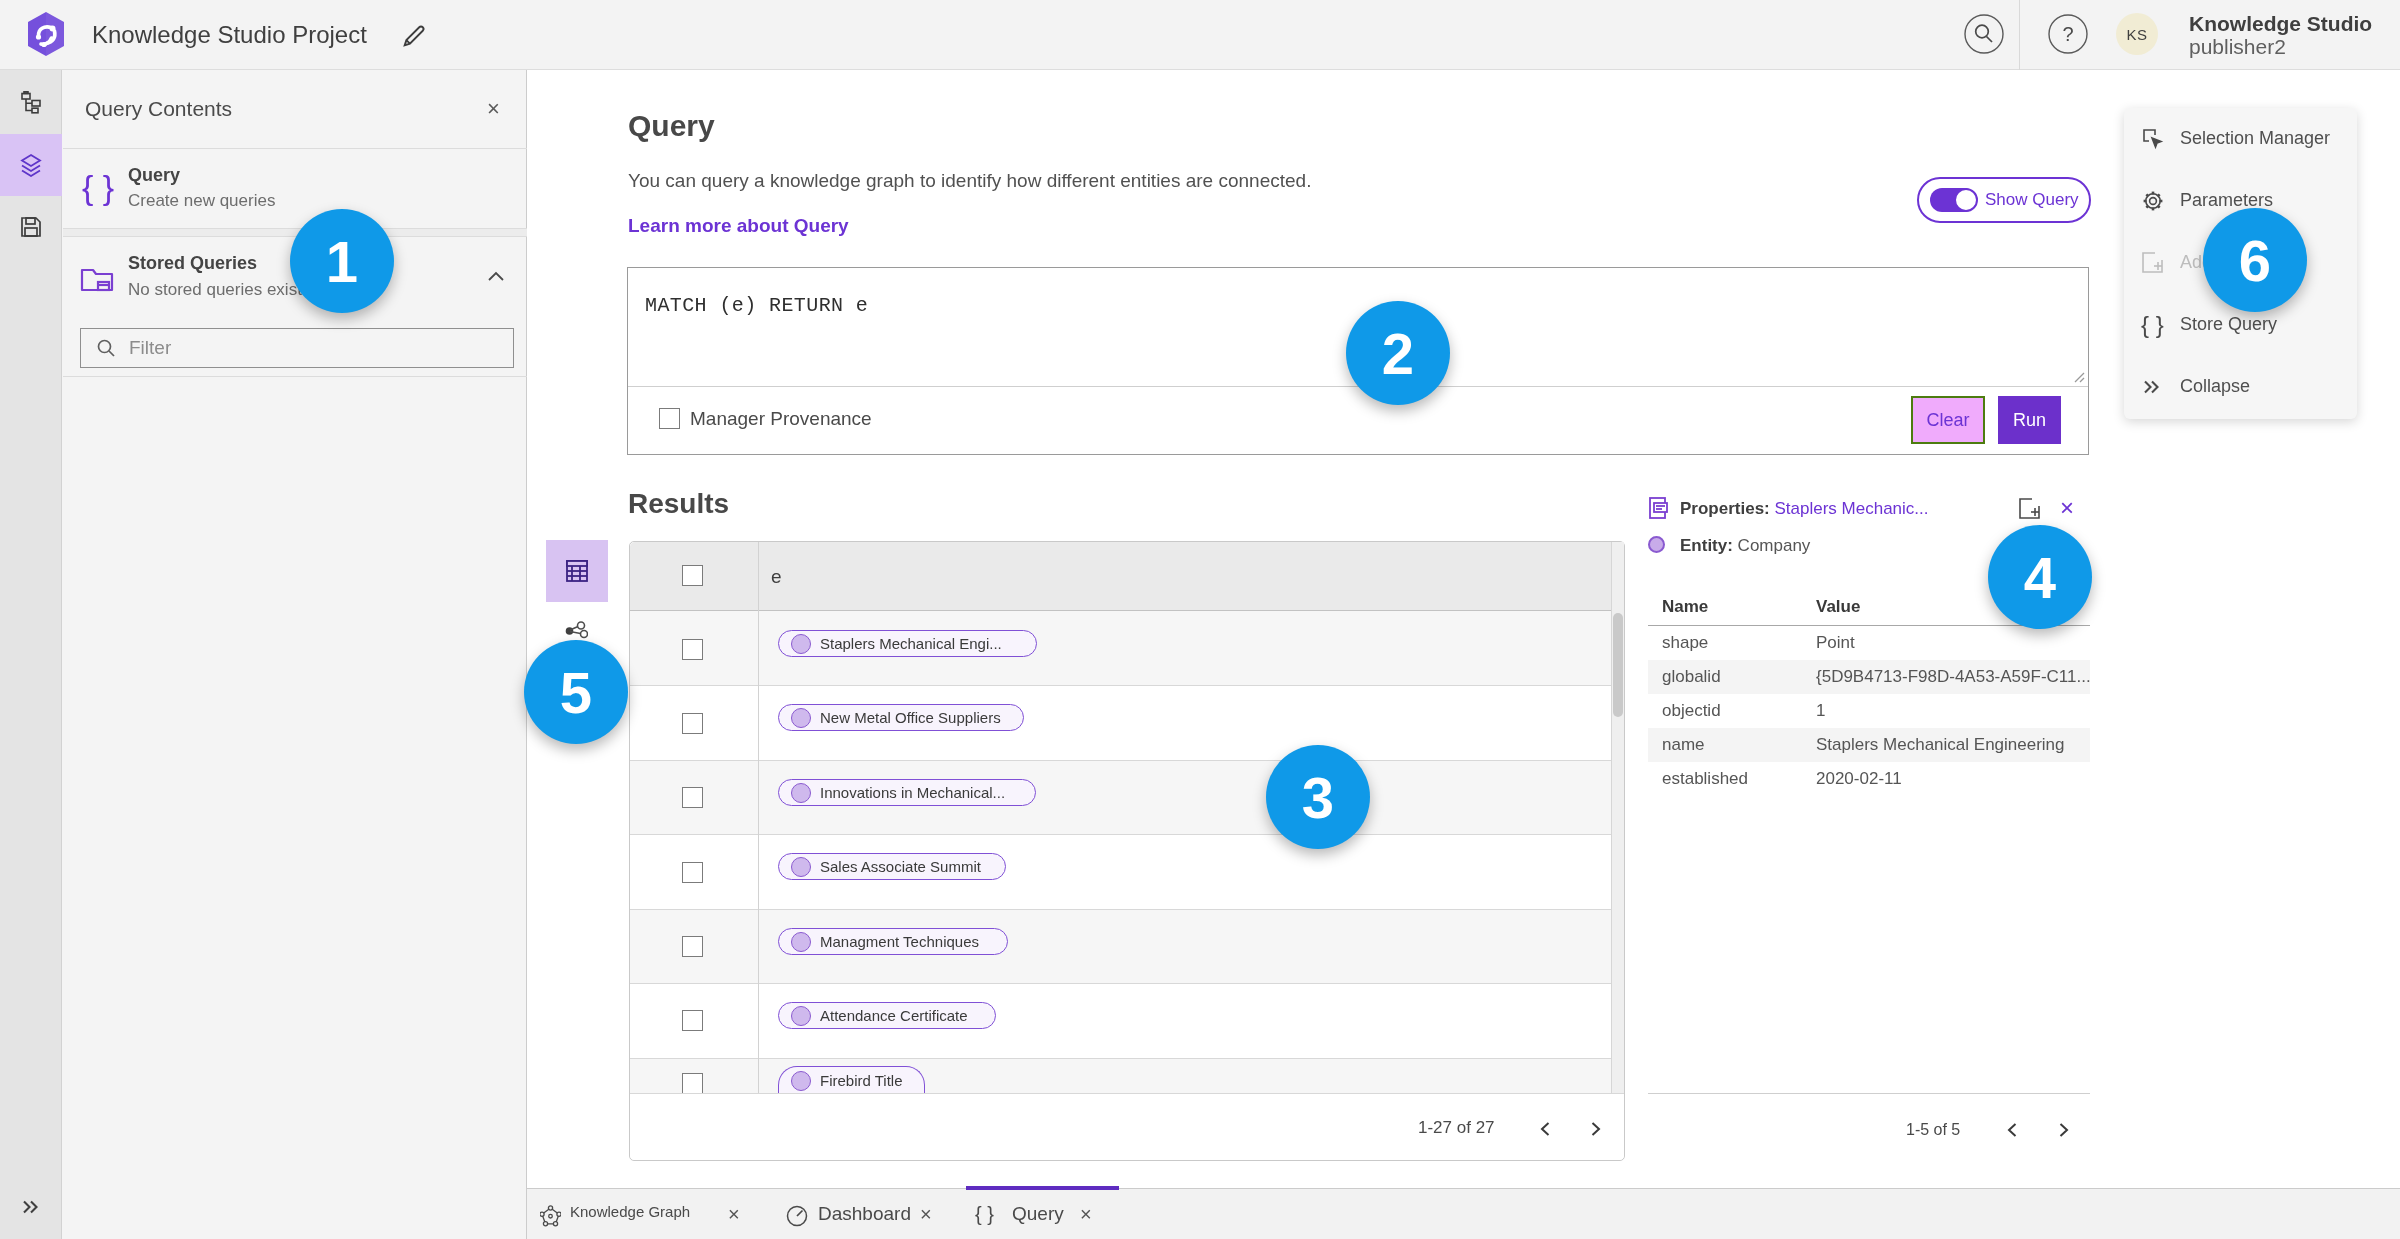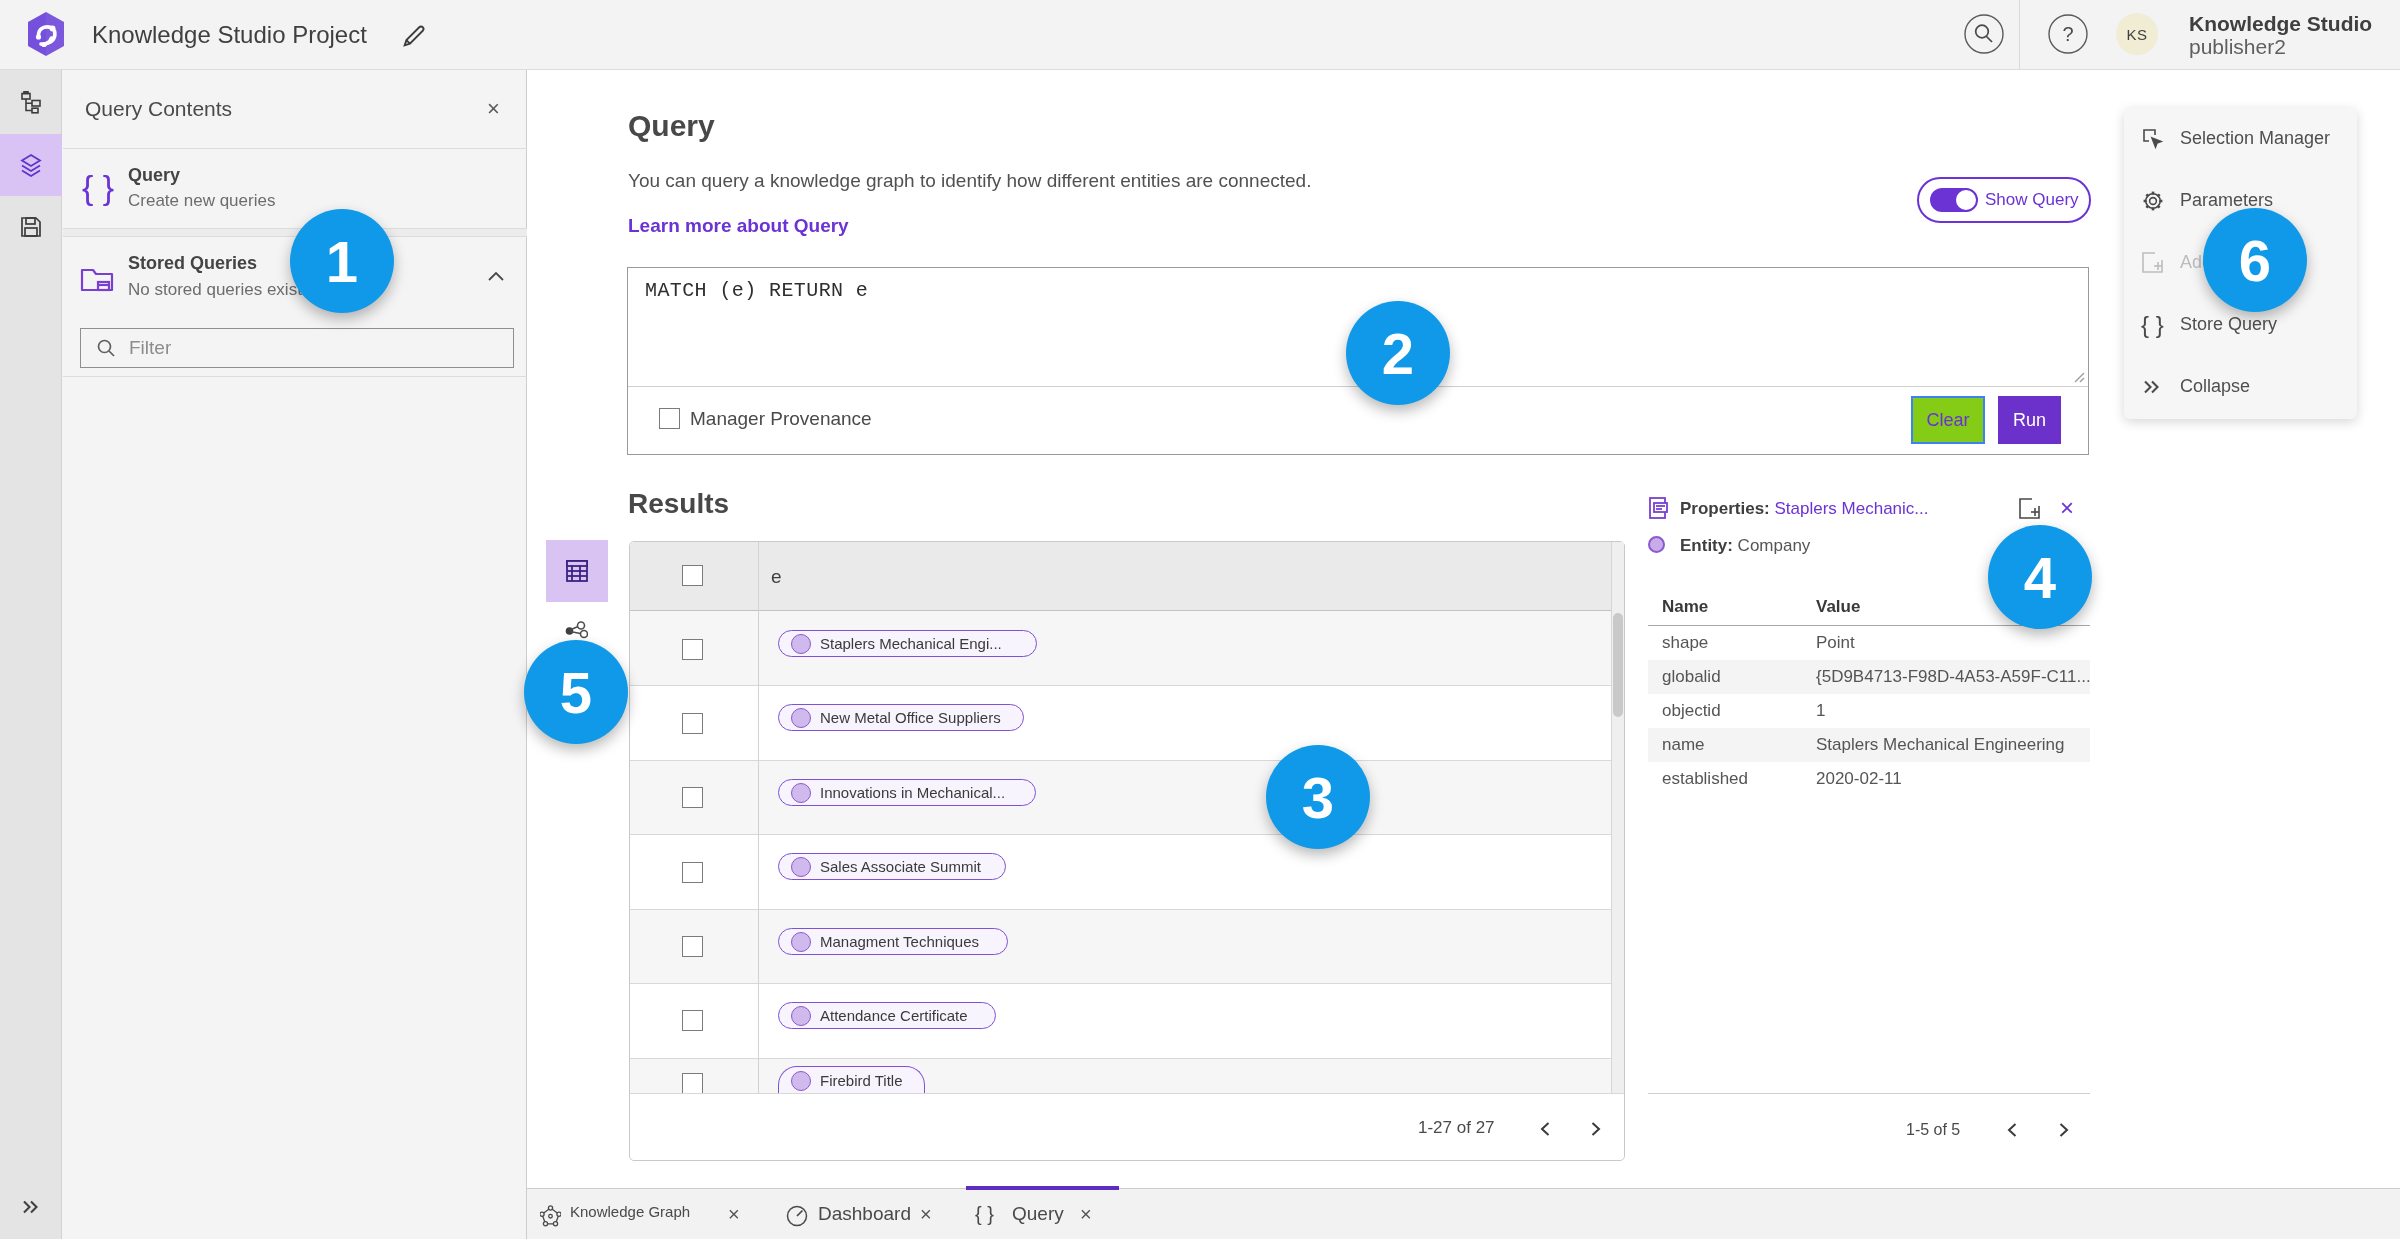--- a/index.html
+++ b/index.html
@@ -11,21 +11,21 @@
 #title { left:92px; top:21px; font-size:24px; color:#3f3f3f; }
 
 #rail { left:0; top:70px; width:62px; height:1169px; background:#e4e4e4; border-right:1px solid #d2d2d2; }
 #railsel { left:0; top:134px; width:62px; height:62px; background:#d9c3f5; }
 
 #lpanel { left:62px; top:70px; width:465px; height:1169px; background:#f4f4f4; border-right:1px solid #ccc; }
 .hr { position:absolute; height:1px; background:#dcdcdc; }
 
 #main { left:528px; top:70px; width:1872px; height:1118px; background:#fff; }
 .purple { color:#6c33d4; }
-.mono { font-family:"Liberation Mono", monospace; }
+.mono { font-family:"Liberation Mono", monospace;margin-top:15px; }
 
 .num { position:absolute; width:104px; height:104px; border-radius:52px; background:#0f99e8; color:#fff; font-size:58px; font-weight:bold; display:flex; align-items:center; justify-content:center; box-shadow:0 6px 14px rgba(0,0,0,0.28); z-index:50; }
 
 .cb { position:absolute; width:21px; height:21px; background:#fff; border:1px solid #7b7b7b; }
 
 .pill { position:absolute; height:27px; border:1.5px solid #8050d6; border-radius:19px; background:#f8f4fd; display:flex; align-items:center; padding:0 12px 0 12px; font-size:15px; color:#3a3a3a; }
 .pill .dot { width:20px; height:20px; border-radius:50%; background:#cfb9ed; border:1.5px solid #8a5ad0; margin-right:9px; flex:0 0 auto; }
 .row-line { position:absolute; height:1px; background:#d8d8d8; }
 </style>
 </head>
@@ -148,21 +148,21 @@
 
 <div class="abs" style="left:627px; top:267px; width:1462px; height:188px; border:1px solid #9a9a9a; background:#fff;"></div>
 <div class="abs" style="left:628px; top:386px; width:1460px; height:1px; background:#cfcfcf;"></div>
 <div class="abs mono" style="left:645px; top:279px; font-size:20px; color:#2f2f2f; white-space:pre; letter-spacing:0.4px;">MATCH (e) RETURN e</div>
 <svg class="abs" style="left:2072px; top:370px;" width="13" height="13" viewBox="0 0 13 13">
   <line x1="3" y1="12" x2="12" y2="3" stroke="#9a9a9a" stroke-width="1.3"></line>
   <line x1="8" y1="12" x2="12" y2="8" stroke="#9a9a9a" stroke-width="1.3"></line>
 </svg>
 <div class="cb" style="left:659px; top:408px;"></div>
 <div class="abs" style="left:690px; top:408px; font-size:19px; color:#4a4a4a;">Manager Provenance</div>
-<div class="abs purple" style="left:1911px; top:396px; width:74px; height:48px; border:2px solid #3b82f6; font-size:18px; display:flex; align-items:center; justify-content:center; background:#84cc16;">Clear</div>
+<div class="abs purple" style="left:1911px; top:396px; width:74px; height:48px; border:2px solid #4d7c0f; font-size:18px; display:flex; align-items:center; justify-content:center; background:#f0abfc;">Clear</div>
 <div class="abs" style="left:1998px; top:396px; width:63px; height:48px; background:#6c30cb; color:#fff; font-size:18px; display:flex; align-items:center; justify-content:center;">Run</div>
 
 <div class="abs" style="left:628px; top:488px; font-size:28px; font-weight:bold; color:#484848;">Results</div>
 
 <div class="abs" style="left:546px; top:540px; width:62px; height:62px; background:#d8c3f2;"></div>
 <svg class="abs" style="left:566px; top:560px;" width="22" height="22" viewBox="0 0 22 22">
   <g fill="none" stroke="#3b2383" stroke-width="1.8">
     <rect x="1" y="1" width="20" height="20"></rect>
     <rect x="1" y="1" width="20" height="5" fill="#d8c3f2"></rect>
     <line x1="1" y1="11" x2="21" y2="11"></line>

